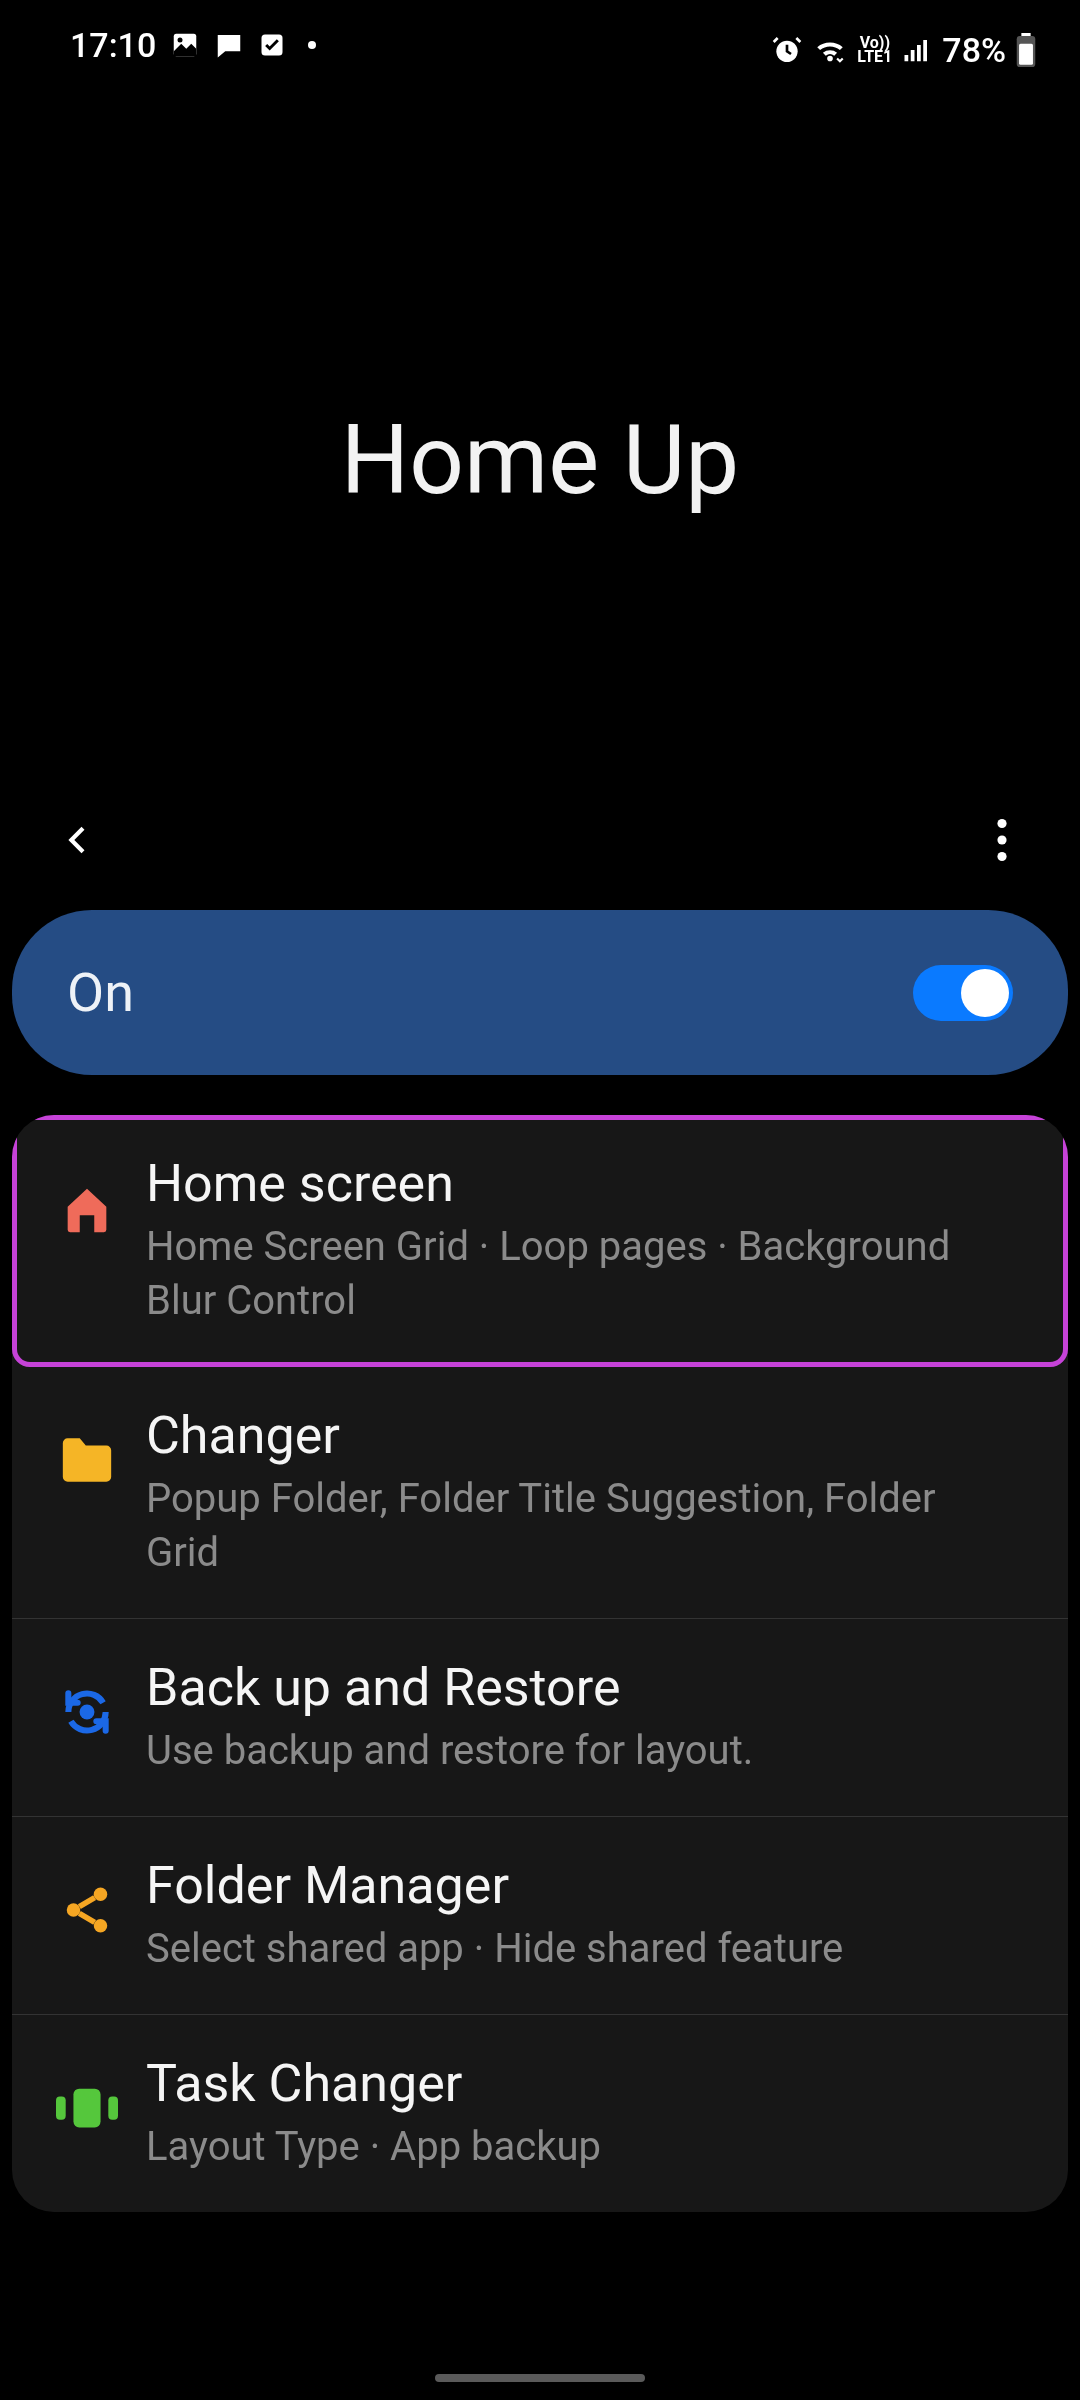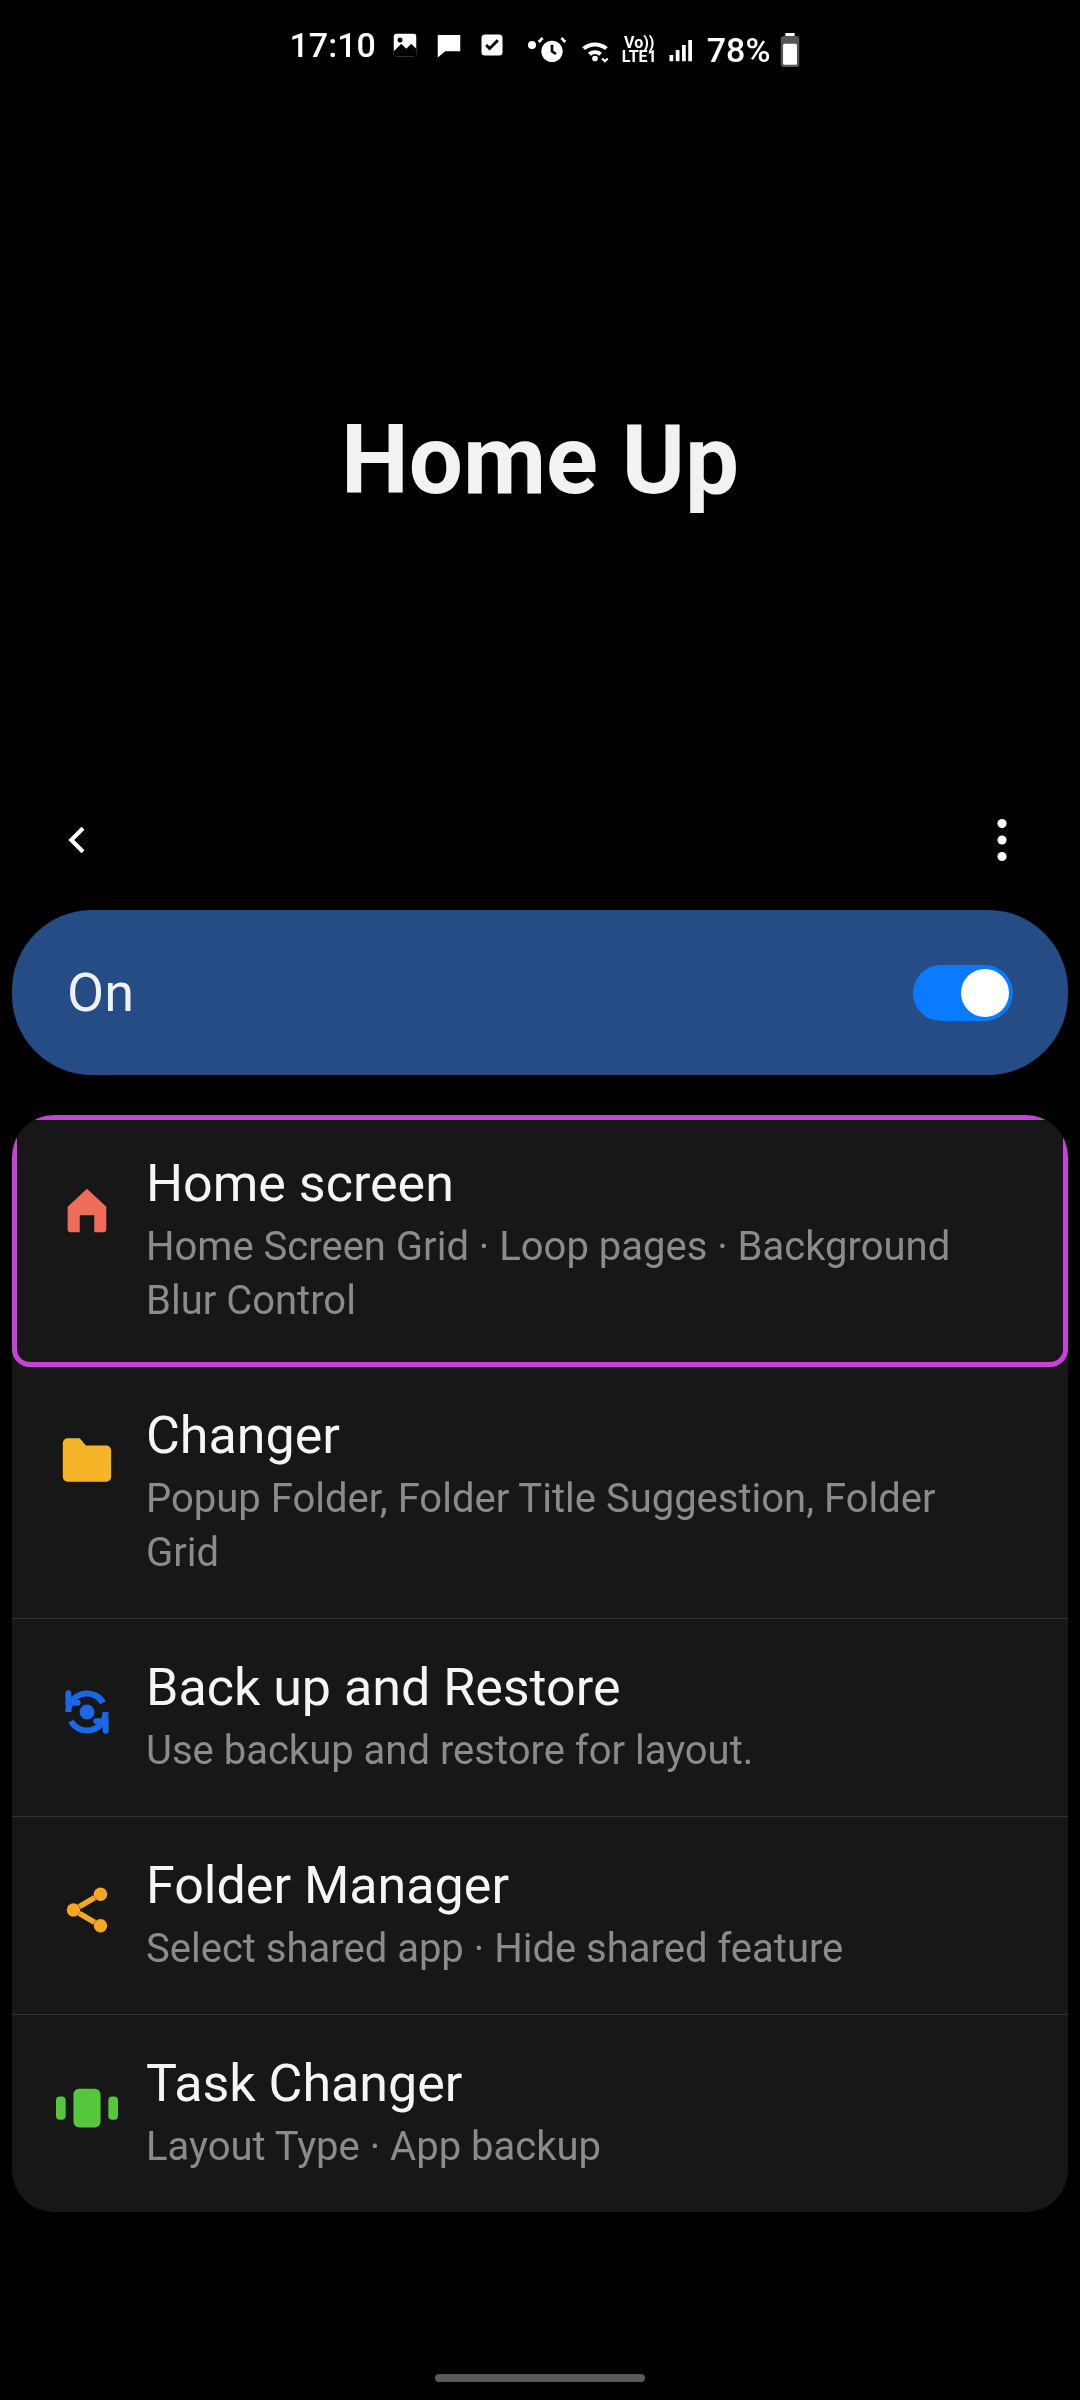--- a/index.html
+++ b/index.html
@@ -9,42 +9,42 @@
     background: #000;
     color: #fff;
     font-family: -apple-system, 'Segoe UI', Roboto, sans-serif;
     overflow: hidden;
   }
   
   
   .status-bar {
     height: 90px;
     display: flex;
-    justify-content: center;
-    align-items: center;
-    padding: 0 60px 0 70px;
+    justify-content: space-between;
+    align-items: center;
+    padding: 0 44px 0 70px;
     font-size: 34px;
     font-weight: 500;
   }
   .status-left { display: flex; align-items: center; gap: 14px; }
   .status-right { display: flex; align-items: center; gap: 10px; margin-top: 10px; }
   .status-icon { display: inline-flex; align-items: center; }
   .status-dot { width: 8px; height: 8px; background:#fff; border-radius:50%; margin-left:8px;}
   
   
   .hero {
     display: flex;
     align-items: center;
     justify-content: center;
     height: 700px;
     padding-top: 40px;
   }
   .hero-title {
     font-size: 96px;
-    font-weight: 700;
+    font-weight: 400;
     color: #f2f2f2;
   }
   
   
   .action-bar {
     display: flex;
     justify-content: space-between;
     align-items: center;
     padding: 0 48px;
     height: 100px;

